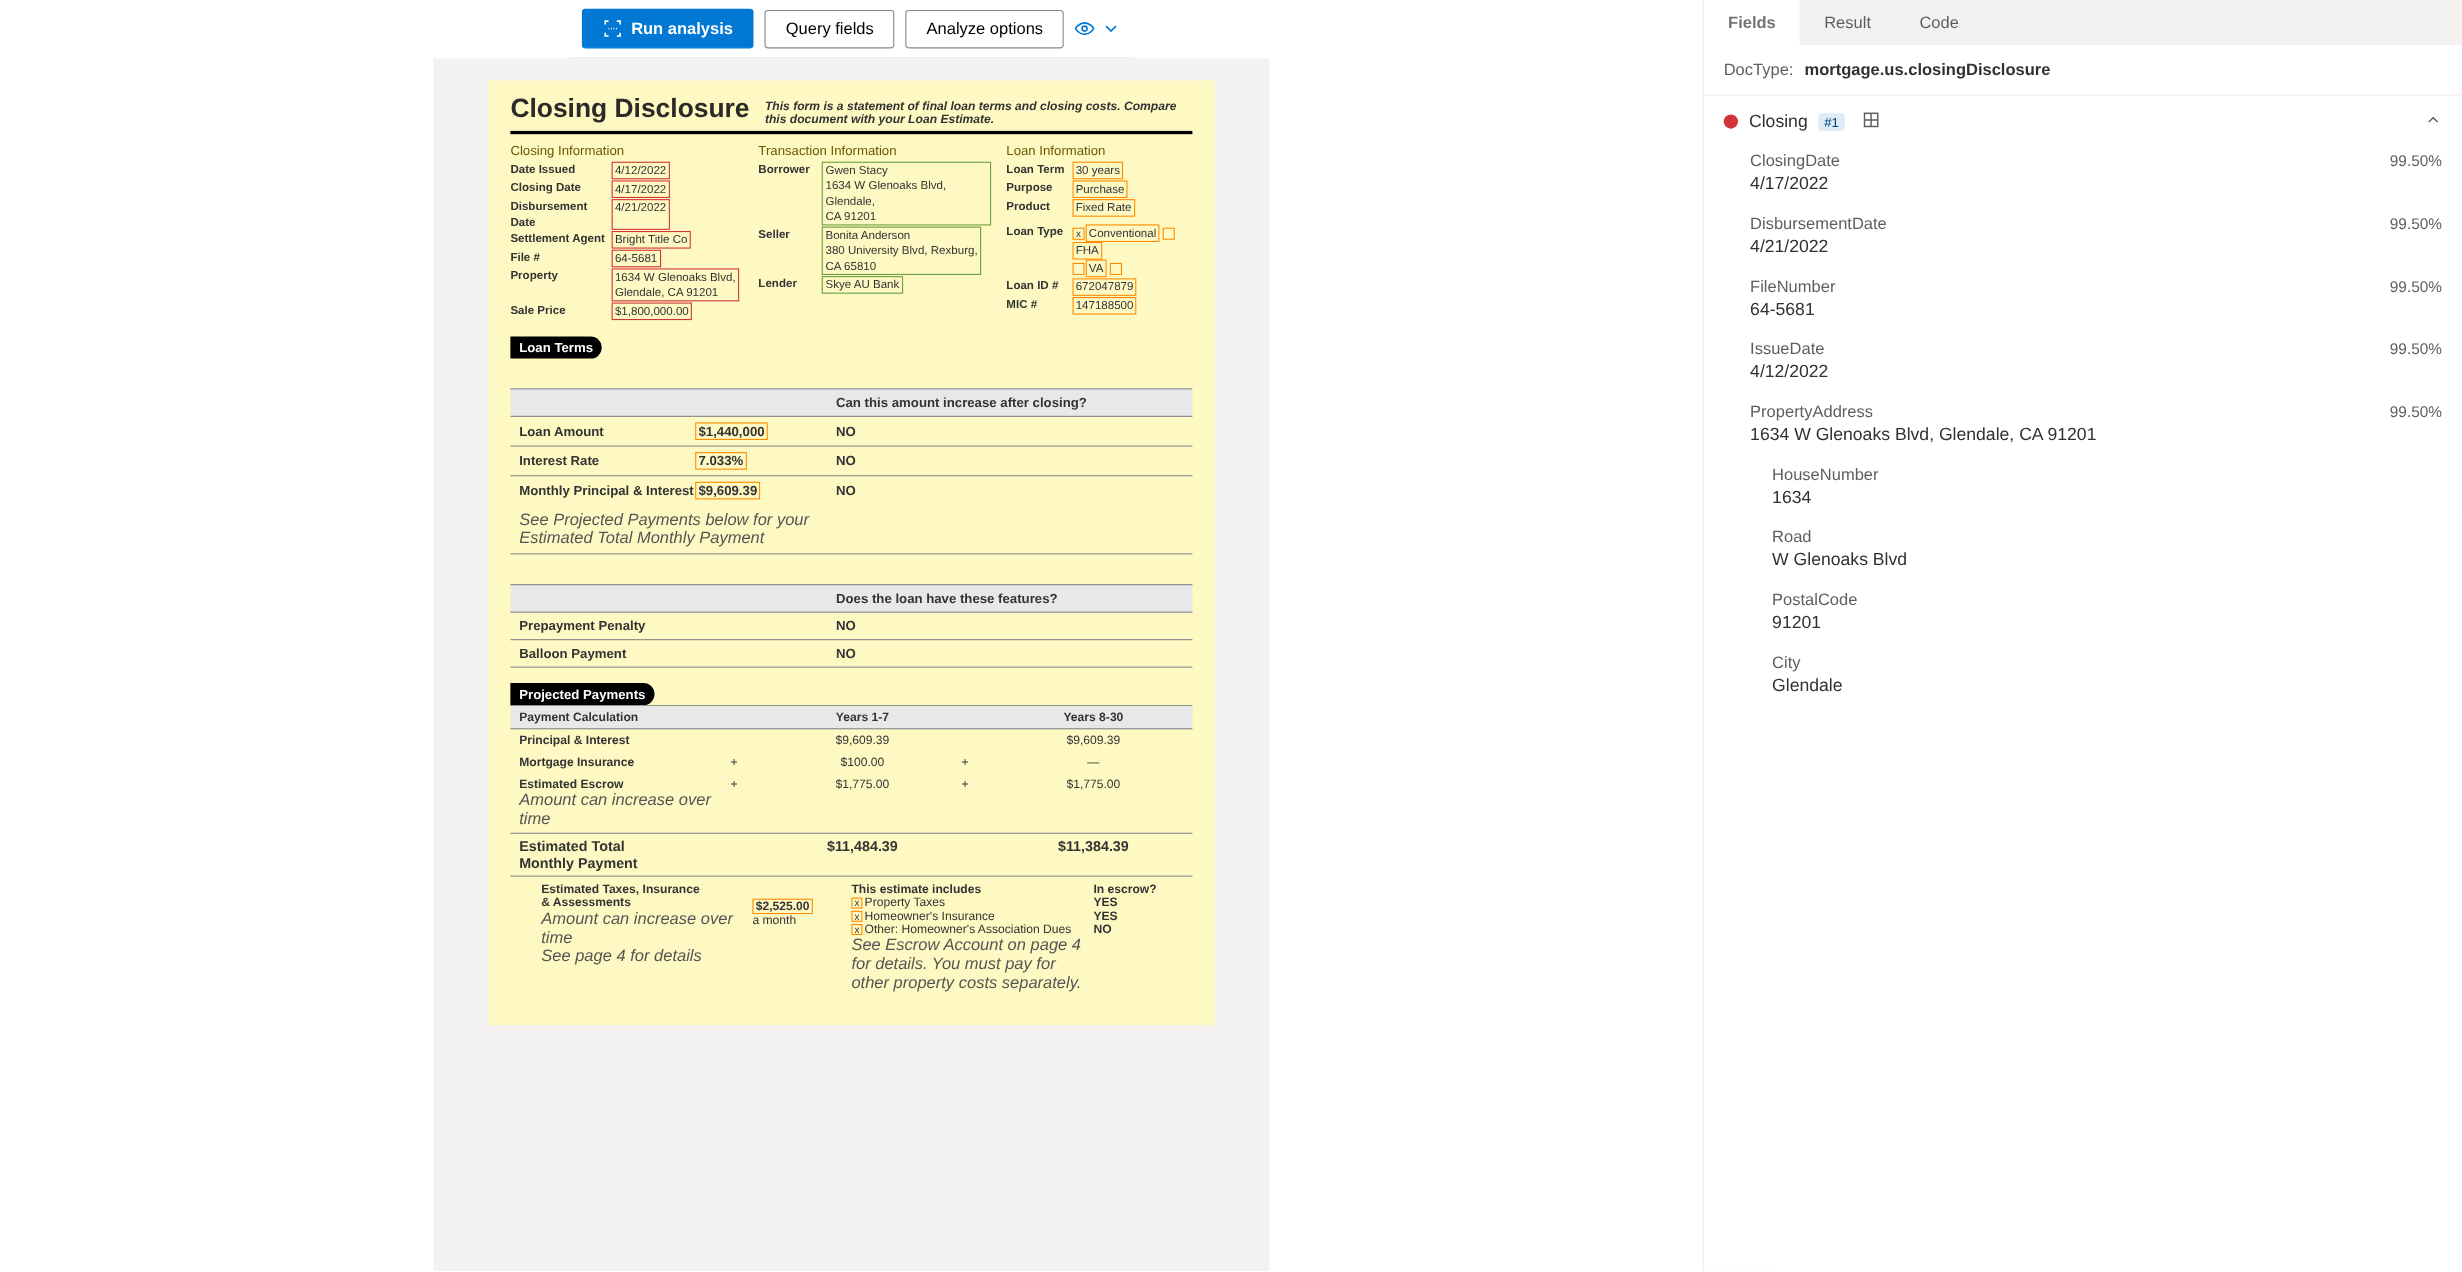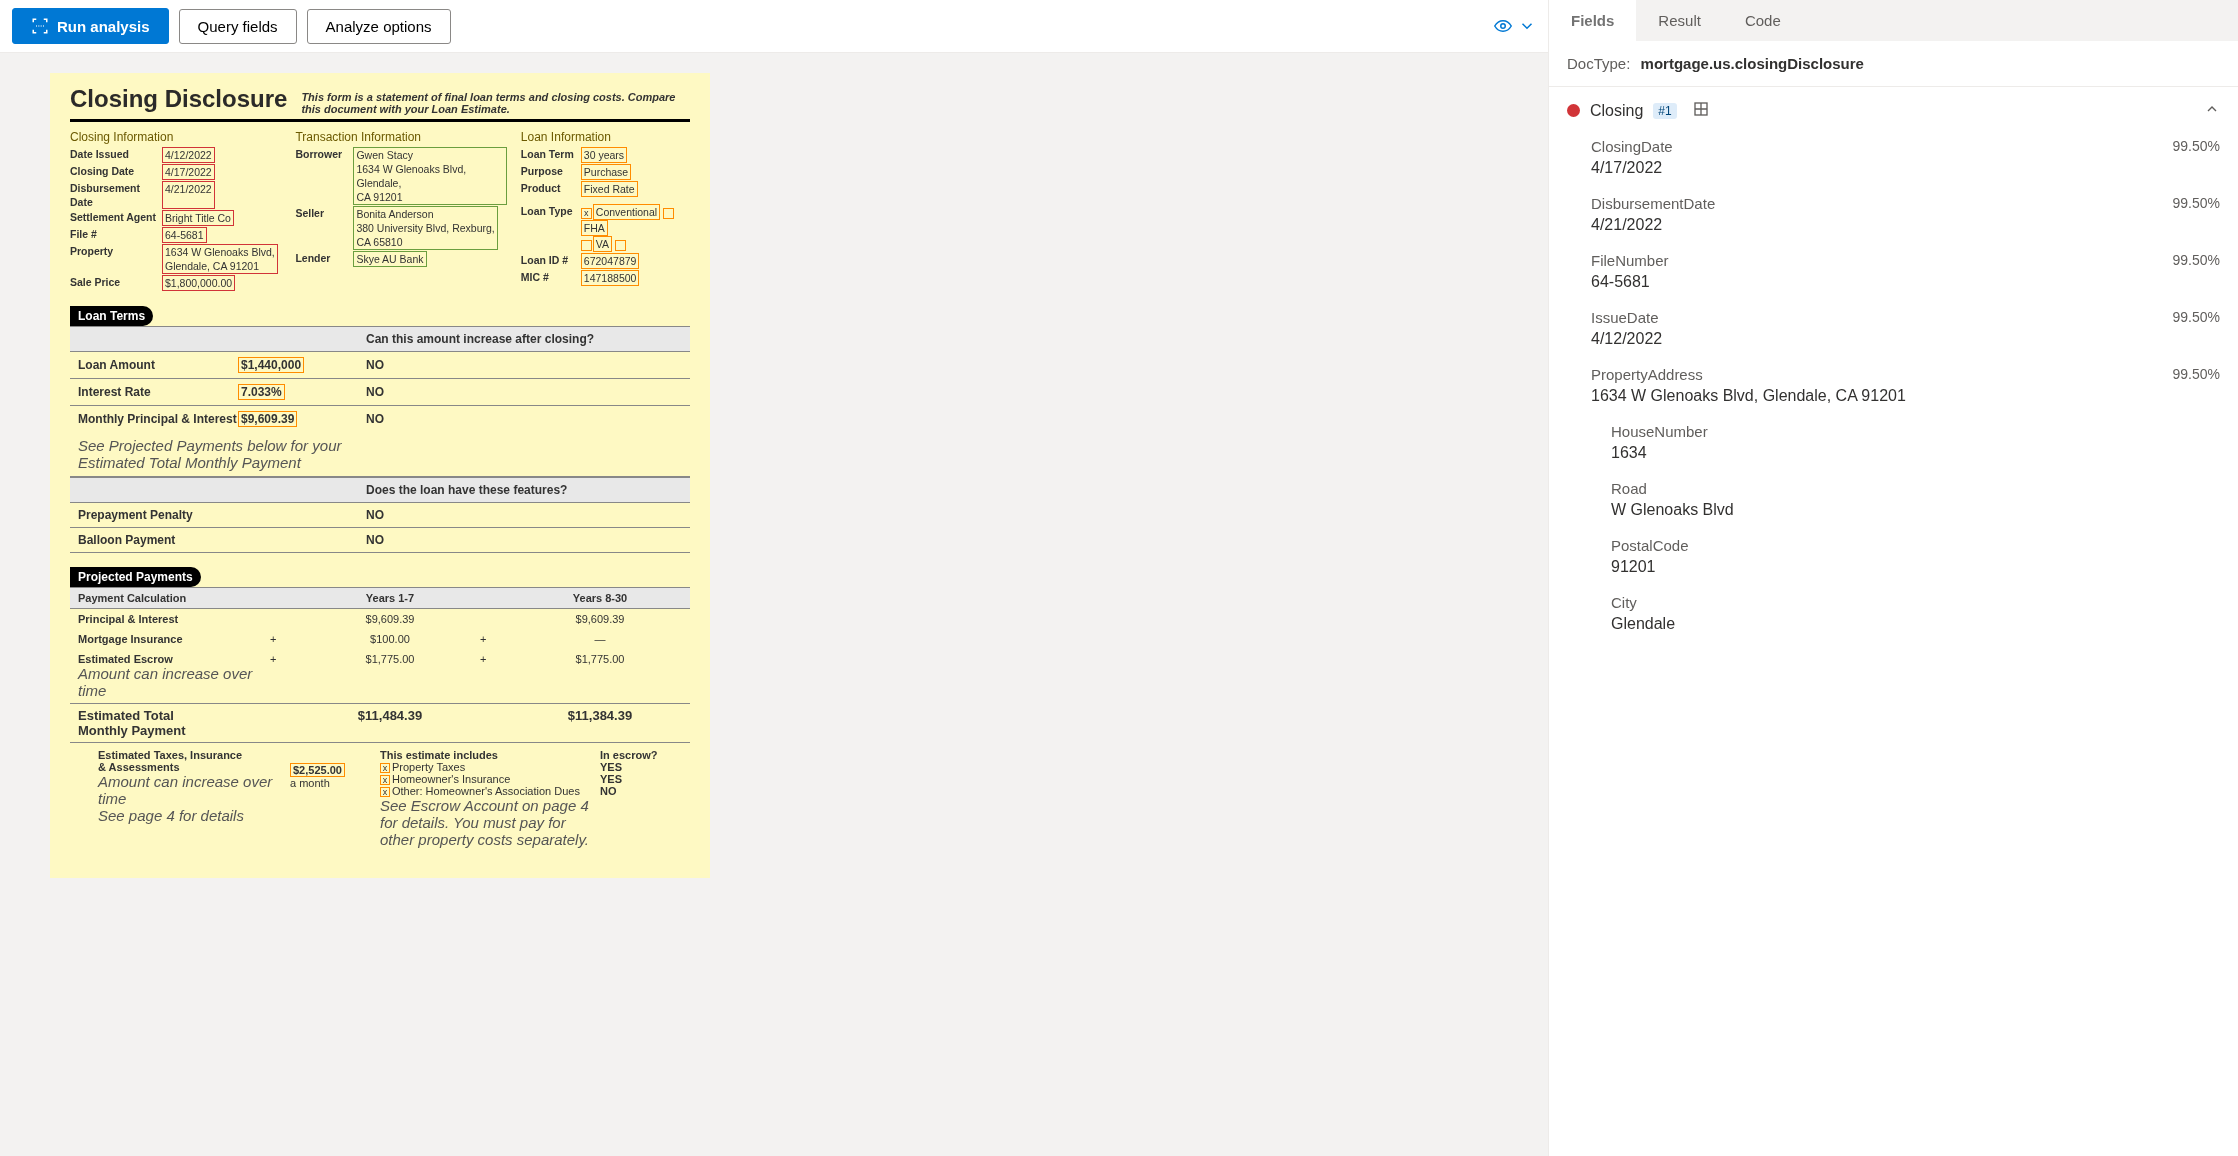--- a/index.html
+++ b/index.html
@@ -1,17 +1,17 @@
 <!DOCTYPE html>
 <html><head>
 <meta charset="utf-8">
 <style>
 * { box-sizing: border-box; margin: 0; padding: 0; }
 body { font-family: "Segoe UI", Arial, sans-serif; font-size: 14px; color: #323130; background: #fff; display: flex; height: 100vh; overflow: hidden; }
-.left-pane { flex: 1; display: flex; flex-direction: column; background: #fff; overflow: hidden; }
+.left-pane { flex: 1; display: flex; flex-direction: column; background: #fff; overflow: hidden; align-items: center; }
 .toolbar { display: flex; align-items: center; padding: 8px 12px; gap: 10px; border-bottom: 1px solid #edebe9; }
 .btn { padding: 8px 18px; border: 1px solid #8a8886; background: #fff; border-radius: 3px; font-size: 15px; cursor: pointer; font-weight: 500; }
 .btn-primary { background: #0078d4; color: #fff; border-color: #0078d4; display: flex; align-items: center; gap: 8px; font-weight: 600; }
 .btn-primary svg { width: 18px; height: 18px; }
 .toolbar-right { margin-left: auto; display: flex; gap: 6px; align-items: center; color: #0078d4; }
 .toolbar-right svg { width: 18px; height: 18px; cursor: pointer; }
 .doc-canvas { flex: 1; overflow: auto; background: #f3f2f1; padding: 20px 50px; }
 .doc { background: #fef9c3; width: 660px; padding: 12px 20px 30px; font-size: 12px; color: #333; }
 .doc-header { display: flex; align-items: flex-start; gap: 14px; border-bottom: 3px solid #000; padding-bottom: 4px; }
 .doc-title { font-size: 24px; font-weight: 700; color: #2a2a2a; text-shadow: 0 0 1px #f7e9a0; }
@@ -22,21 +22,21 @@
 .info-row { display: flex; margin-bottom: 1px; line-height: 14px; }
 .info-lbl { width: 92px; font-weight: 600; flex-shrink: 0; }
 .info-val { }
 .box-red { border: 1.5px solid #d13438; display: inline-block; padding: 0 2px; }
 .box-green { border: 1.5px solid #6b9e3f; display: inline-block; padding: 0 2px; }
 .box-orange { border: 1.5px solid #ff8c00; display: inline-block; padding: 0 2px; }
 .ck { display:inline-block; width:11px; height:11px; border:1.5px solid #ff8c00; text-align:center; font-size:9px; line-height:9px; vertical-align:middle; margin-right:1px;}
 
 .black-bar { background: #000; color: #fff; font-weight: 700; padding: 3px 8px; display: inline-block; border-radius: 0 12px 12px 0; font-size: 12px; margin-top: 14px; }
 .terms-row { display: flex; border-bottom: 1px solid #888; padding: 5px 0; align-items: center; }
-.terms-row.header { background: #e8e8e8; font-weight: 700; border-top: 1px solid #888; }
+.terms-row.header { background: #e8e8e8; font-weight: 700; border-top: 1px solid #888; margin-top: 27px; }
 .tr-label { width: 168px; font-weight: 700; padding-left: 8px; }
 .tr-val { width: 118px; font-weight: 700; }
 .tr-ans { flex: 1; font-weight: 700; padding-left: 10px; }
 .small-note { font-style: italic; font-size: 15px; font-weight: 400; color: #555; padding-left: 8px; }
 
 .pay-table { border-top: 1px solid #888; }
 .pay-row { display: flex; border-bottom: 1px solid #888; padding: 4px 0; font-size: 11px; }
 .pay-row.hdr { background: #e8e8e8; font-weight: 700; }
 .pc-label { width: 200px; padding-left: 8px; font-weight: 600; }
 .pc-col { flex: 1; text-align: center; }

